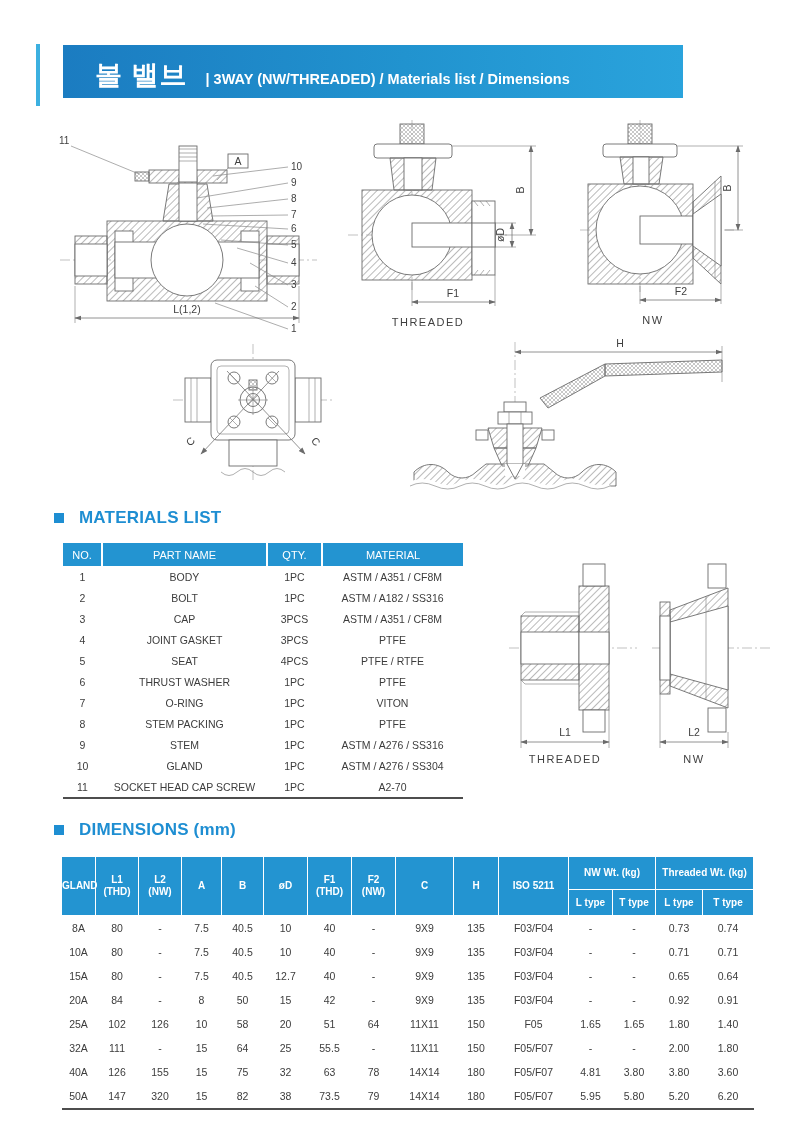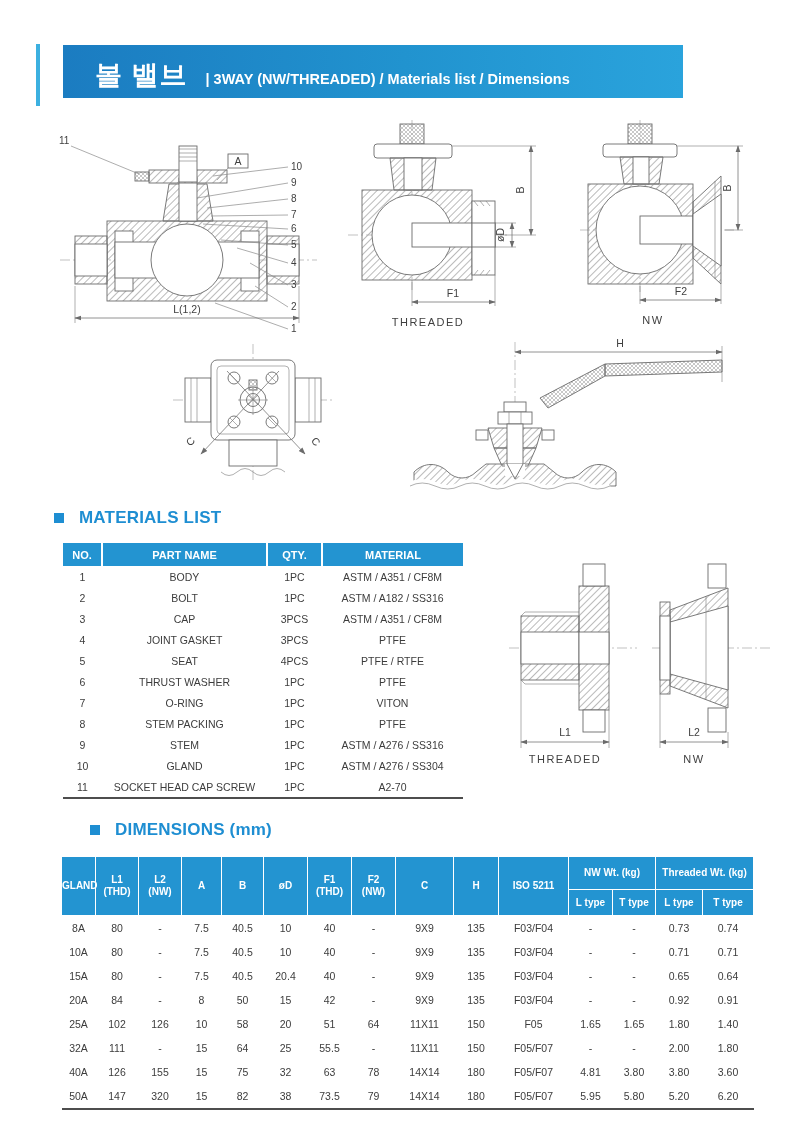--- a/index.html
+++ b/index.html
@@ -13,26 +13,26 @@
       background:linear-gradient(90deg,#1b7cc1 0%,#2193cf 55%,#2aa3dc 100%);
       display:flex;align-items:flex-end;box-sizing:border-box;padding:0 0 9px 32px;}
   .title-ko{color:#fff;font-size:27px;font-weight:bold;line-height:1;letter-spacing:1px;}
   .subtitle{color:#fff;font-size:14.5px;font-weight:bold;margin-left:18px;padding-bottom:2px;white-space:nowrap;}
 
   
   .sec-h{position:absolute;display:flex;align-items:center;gap:15px;color:#1e8ed2;
          font-size:17px;font-weight:bold;letter-spacing:0.2px;}
   .sq{width:10px;height:10px;background:#1e8ed2;flex:0 0 auto;}
   .mat-head{left:54px;top:508px;}
-  .dim-head{left:54px;top:820px;margin-left:36px;}
+  .dim-head{left:54px;top:820px;}
 
   
   .mat-table{position:absolute;left:63px;top:543px;width:400px;border-collapse:collapse;
              table-layout:fixed;border-bottom:2px solid #4d4d4d;}
-  .mat-table th{background:#2394d1;color:#fff;font-size:11px;font-weight:bold;height:23px;
+  .mat-table th{background:#2394d1;color:#fff;font-size:11px;font-weight:normal;height:23px;
                 border-left:2px solid #fff;padding:0;}
   .mat-table th:first-child{border-left:none;}
   .mat-table td{height:21px;text-align:center;font-size:10.5px;padding:0;color:#3c3c3c;}
 
   
   .dim-table{position:absolute;left:61px;top:856px;width:692px;border-collapse:collapse;
              table-layout:fixed;border-bottom:2px solid #4d4d4d;}
   .dim-table th{background:#2394d1;color:#fff;font-size:10px;font-weight:bold;
                 border:1.5px solid #fff;padding:0;line-height:1.2;white-space:pre-line;
                 vertical-align:middle;}
@@ -424,21 +424,21 @@
           <td>-</td>
           <td>0.71</td>
           <td>0.71</td>
         </tr>
         <tr>
           <td>15A</td>
           <td>80</td>
           <td>-</td>
           <td>7.5</td>
           <td>40.5</td>
-          <td>20.4</td>
+          <td>12.7</td>
           <td>40</td>
           <td>-</td>
           <td>9X9</td>
           <td>135</td>
           <td>F03/F04</td>
           <td>-</td>
           <td>-</td>
           <td>0.65</td>
           <td>0.64</td>
         </tr>

